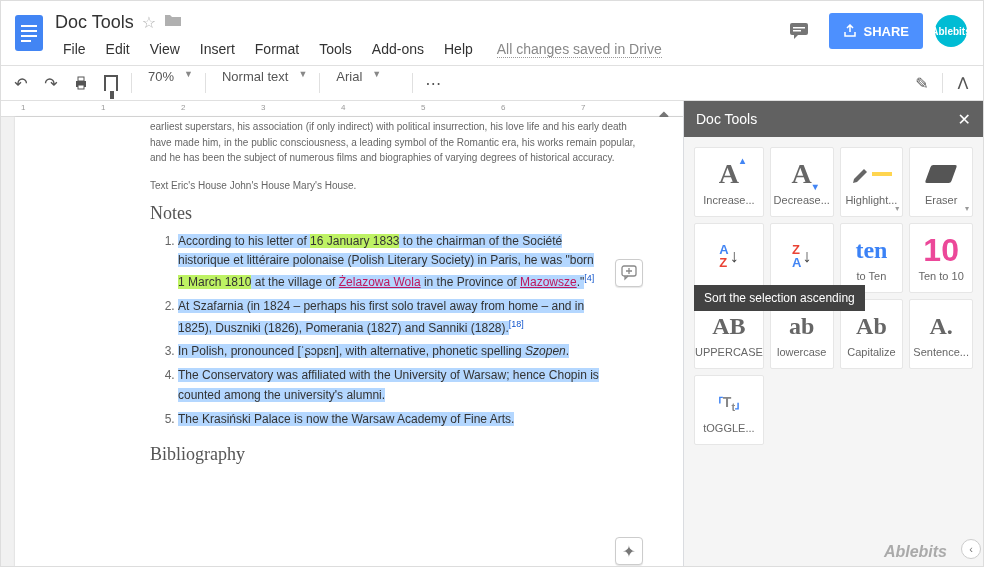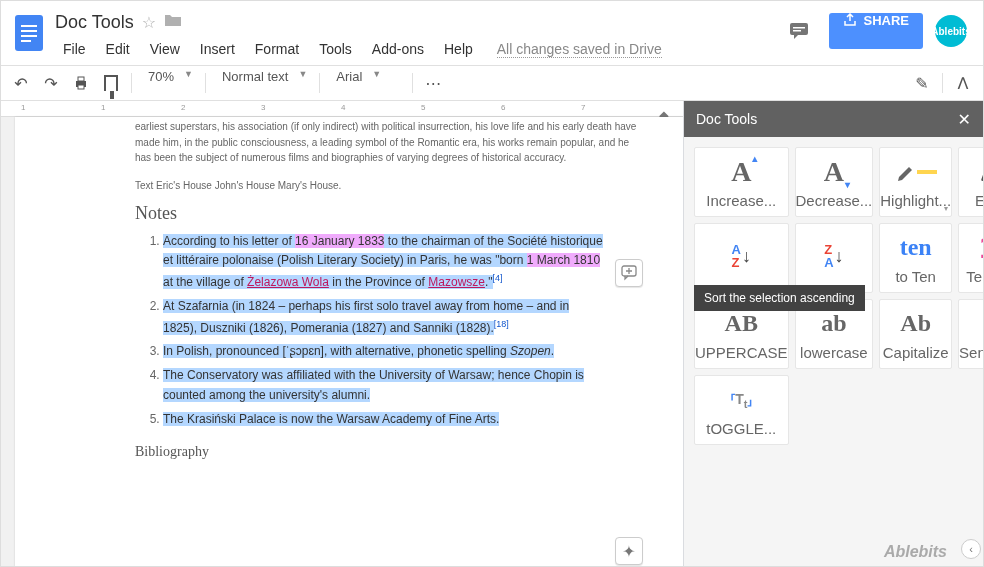--- a/index.html
+++ b/index.html
@@ -8,57 +8,57 @@
 .docs-icon { width: 40px; height: 48px; display: flex; align-items: center; justify-content: center; }
 .title-area { flex: 1; padding-left: 6px; }
 .title-row { display: flex; align-items: center; gap: 8px; height: 26px; }
 .doc-title { font-size: 18px; color: #333; }
 .star-icon, .folder-icon { color: #b0b0b0; font-size: 16px; }
 .menus { display: flex; gap: 4px; height: 28px; align-items: center; font-size: 14px; color: #333; }
 .menu-item { padding: 4px 8px; cursor: pointer; }
 .saved { margin-left: 12px; color: #888; border-bottom: 1px dotted #999; font-size: 14px; }
 .header-actions { display: flex; align-items: center; gap: 12px; padding-top: 4px; }
 .comments-icon { width: 36px; height: 36px; display: flex; align-items: center; justify-content: center; color: #666; border-radius: 4px; }
-.share-btn { background: #4d90fe; color: #fff; display: flex; align-items: flex-start; gap: 6px; height: 36px; padding: 0 14px; border-radius: 3px; font-size: 13px; font-weight: bold; }
+.share-btn { background: #4d90fe; color: #fff; display: flex; align-items: center; gap: 6px; height: 36px; padding: 0 14px; border-radius: 3px; font-size: 13px; font-weight: bold; }
 .avatar { width: 32px; height: 32px; border-radius: 50%; background: #00bcd4; color: #fff; display: flex; align-items: center; justify-content: center; font-size: 10px; font-weight: bold; }
 .toolbar { height: 36px; border-top: 1px solid #e0e0e0; border-bottom: 1px solid #e0e0e0; display: flex; align-items: center; padding: 0 6px; gap: 2px; }
 .tb { width: 28px; height: 28px; display: flex; align-items: center; justify-content: center; color: #555; cursor: pointer; font-size: 16px; }
 .tb-sep { width: 1px; height: 20px; background: #e0e0e0; margin: 0 4px; }
 .tb-dd { display: flex; height: 28px; padding: 0 6px 0 10px; font-size: 13px; color: #555; cursor: pointer; gap: 10px; }
 .caret { font-size: 9px; color: #888; }
 .tb-spacer { flex: 1; }
 .body { display: flex; height: 466px; }
 .editor-area { flex: 1; background: #f1f1f1; position: relative; overflow: hidden; }
 .ruler { height: 16px; background: #fff; border-bottom: 1px solid #ddd; position: relative; font-size: 8px; color: #999; }
 .ruler-inner { position: absolute; left: 20px; right: 0; height: 100%; display: flex; }
 .ruler-tick { position: absolute; top: 2px; font-size: 8px; }
 .page-bg { position: absolute; top: 16px; left: 14px; right: 0; bottom: 0; background: #fff; box-shadow: 0 0 2px rgba(0,0,0,0.15); }
-.page { padding: 2px 40px 10px 20px; font-family: Arial; }
+.page { padding: 2px 40px 10px 20px; font-family: Arial; margin-left: 15px; }
 .intro { font-size: 10px; color: #666; line-height: 1.55; padding-left: 100px; padding-right: 0; }
 .text-line { font-size: 10px; color: #666; padding-left: 100px; margin-top: 14px; }
 .notes-head { font-family: Georgia, serif; font-size: 18px; color: #555; margin: 12px 0 8px 100px; }
 .notes-list { margin-left: 100px; padding-left: 28px; font-size: 13px; color: #333; line-height: 1.65; }
 .notes-list li { margin-bottom: 4px; font-size: 12px; color: #666; padding-right: 40px; }
 .notes-list li .sel { background: #b4d7ff; color: #333; }
-.notes-list li .hilite { background: #f0abfc; }
+.notes-list li .hilite { background: #bef264; }
 .notes-list li .link { color: #be185d; text-decoration: underline; }
 .notes-list li .cite { color: #1155cc; font-size: 9px; vertical-align: super; }
 .notes-list li i { font-style: italic; }
-.biblio { font-family: Georgia, serif; font-size: 14px; color: #555; margin: 14px 0 0 100px; }
+.biblio { font-family: Georgia, serif; font-size: 18px; color: #555; margin: 14px 0 0 100px; }
 .right-gutter { position: absolute; right: 40px; top: 158px; display: flex; flex-direction: column; gap: 260px; }
 .gutter-btn { width: 28px; height: 28px; background: #fff; border: 1px solid #ccc; border-radius: 4px; display: flex; align-items: center; justify-content: center; color: #777; box-shadow: 0 1px 1px rgba(0,0,0,0.1); }
 .side-scroll { position: absolute; right: 4px; top: 6px; width: 30px; display: flex; flex-direction: column; gap: 4px; align-items: center; }
 .side-scroll .sc { color: #777; font-size: 14px; }
 .sidebar { width: 300px; background: #f5f5f5; border-left: 1px solid #dadce0; display: flex; flex-direction: column; }
 .sb-header { background: #616161; color: #fff; height: 36px; display: flex; align-items: center; justify-content: space-between; padding: 0 12px; font-size: 14px; }
 .sb-close { color: #fff; cursor: pointer; font-size: 16px; }
 .sb-grid { padding: 10px; display: grid; grid-template-columns: 1fr 1fr 1fr 1fr; gap: 6px; position: relative; flex: 1; align-content: start; }
 .tool { background: #fff; border: 1px solid #e6e6e6; border-radius: 2px; height: 70px; display: flex; flex-direction: column; align-items: center; justify-content: center; gap: 4px; cursor: pointer; position: relative; }
 .tool .glyph { font-size: 22px; font-weight: bold; color: #666; height: 32px; display: flex; align-items: center; justify-content: center; font-family: 'Times New Roman', serif; }
-.tool .lbl { font-size: 15px; color: #666; text-align: left; }
+.tool .lbl { font-size: 11px; color: #666; text-align: left; }
 .tool.dd::after { content: '▾'; position: absolute; right: 3px; bottom: 3px; font-size: 8px; color: #999; }
 .tooltip { position: absolute; background: #424242; color: #fff; font-size: 12px; padding: 6px 10px; border-radius: 0; white-space: nowrap; top: 148px; left: 10px; z-index: 10; }
 .footer-brand { position: absolute; right: 36px; bottom: 6px; font-style: italic; font-weight: bold; color: #aaa; font-size: 16px; font-family: Arial; }
 .collapse-arrow { position: absolute; right: 2px; bottom: 8px; width: 20px; height: 20px; border: 1px solid #ccc; border-radius: 50%; display: flex; align-items: center; justify-content: center; font-size: 11px; color: #777; background: #fff; }
 .glyph-hilite { display: flex; align-items: flex-end; gap: 1px; }
 .hilite-swatch { width: 20px; height: 4px; background: #ffd54f; }
 .glyph-erase { width: 26px; height: 18px; background: #555; transform: skewX(-20deg); border-radius: 2px; }
 .sort-glyph { display: flex; align-items: center; gap: 1px; }
 .sort-letters { display: flex; flex-direction: column; font-size: 13px; line-height: 1; font-weight: bold; font-family: Arial; }
 .sort-arrow { font-size: 18px; color: #444; }

